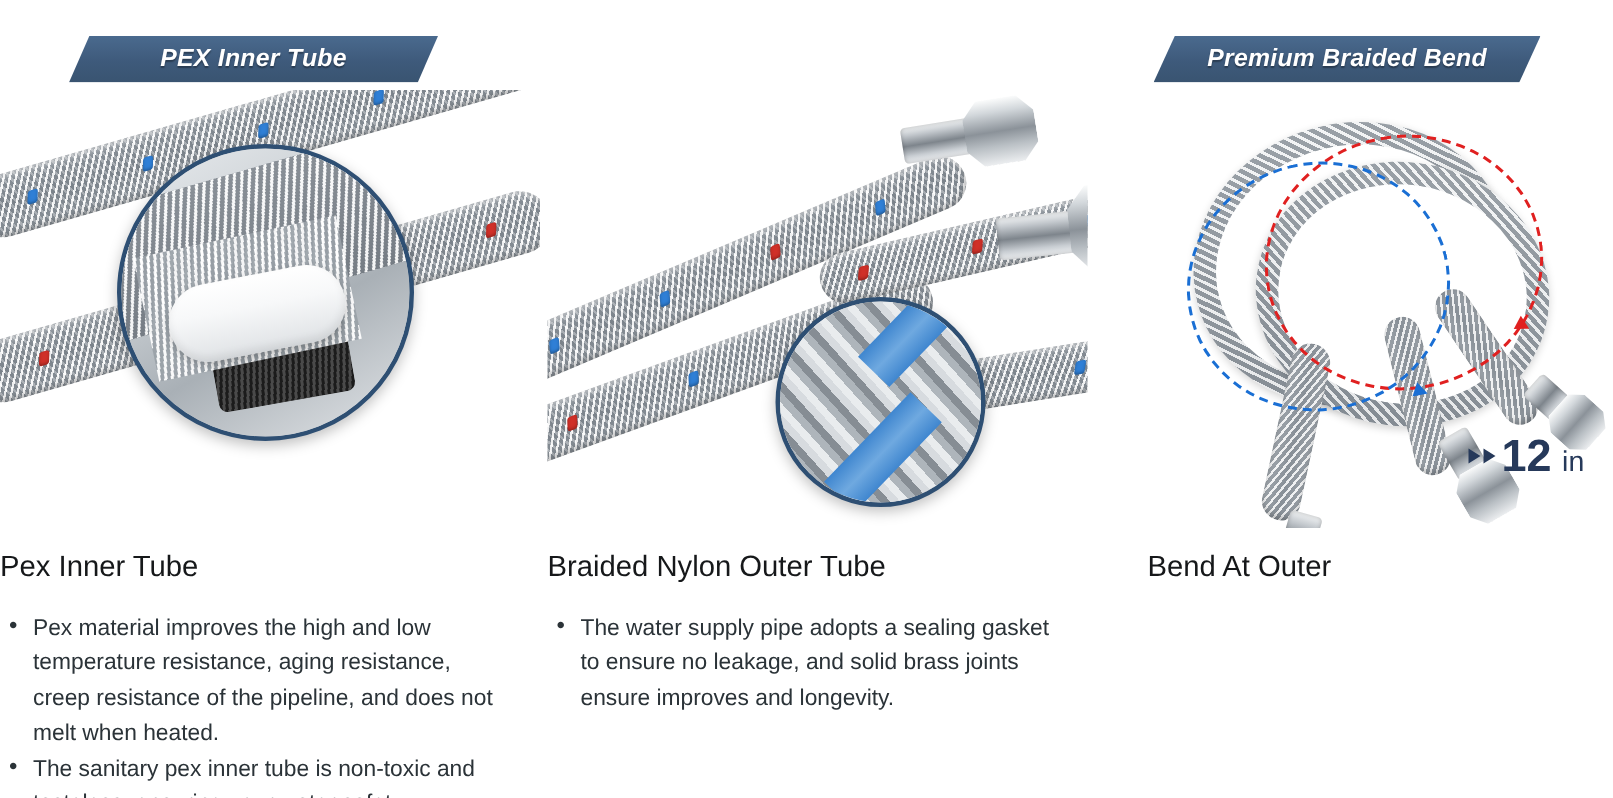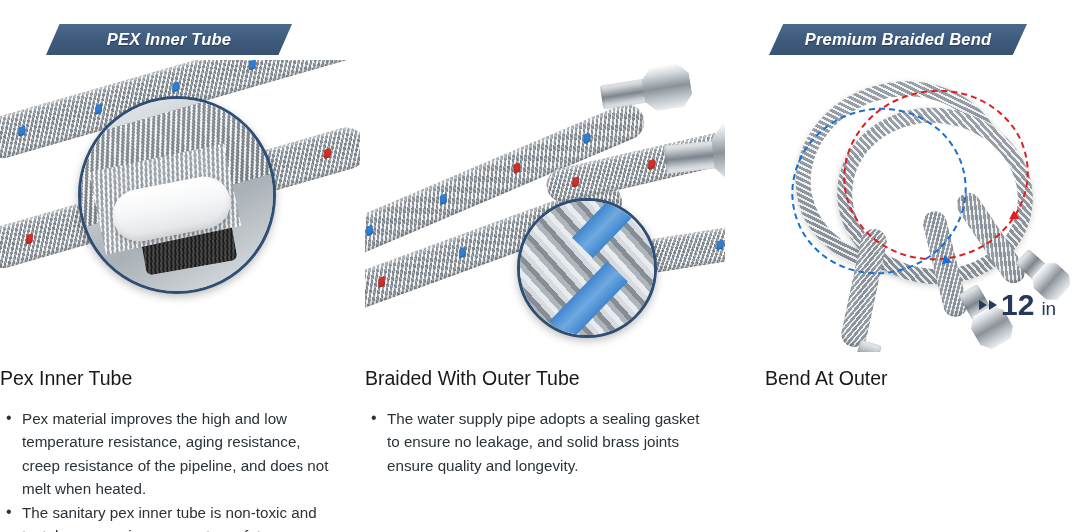--- a/index.html
+++ b/index.html
@@ -410,23 +410,23 @@
       </div>
 
       <div class="lens p2-lens">
         <div class="weave-cell"></div>
         <div class="weave-blue-1"></div>
         <div class="weave-blue-2"></div>
       </div>
     </div>
 
     <div class="copy">
-      <div class="heading">Braided With Outer Tube</div>
+      <div class="heading">Braided Nylon Outer Tube</div>
       <ul class="features">
-        <li>The water supply pipe adopts a sealing gasket to ensure no leakage, and solid brass joints ensure quality and longevity.</li>
+        <li>The water supply pipe adopts a sealing gasket to ensure no leakage, and solid brass joints ensure improves and longevity.</li>
       </ul>
     </div>
   </div>
 
   <div class="panel panel-3">
 
     <div class="photo">
       <div class="coil coil-a"></div>
       <div class="coil coil-b"></div>
 

